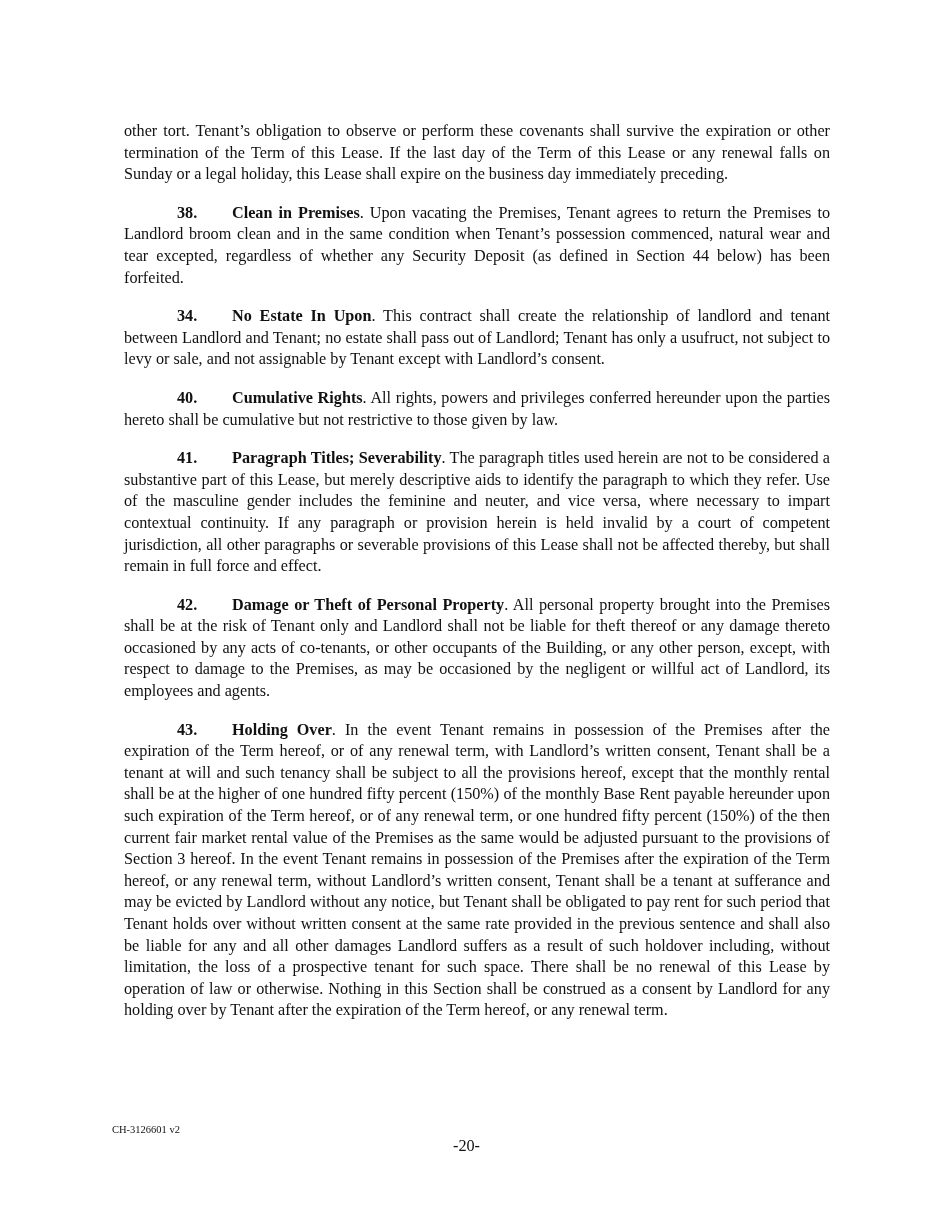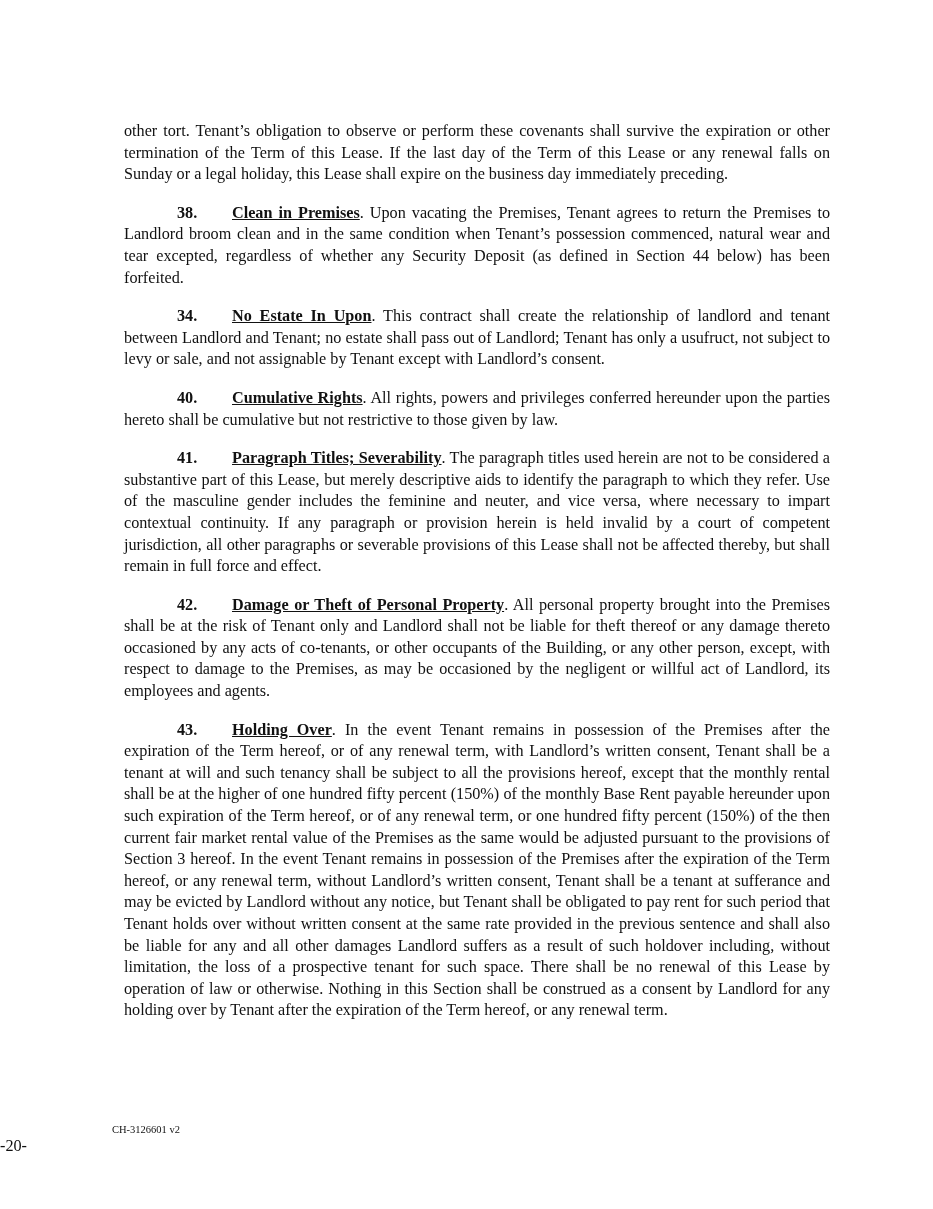--- a/index.html
+++ b/index.html
@@ -7,24 +7,24 @@
       width: 933px; height: 1209px; position: relative; overflow: hidden;
       font-family: "Liberation Serif", serif; color: #111111;
     }
     .page { position: absolute; left: 124px; top: 121px; width: 706px; }
     .para {
       font-size: 16.2px; line-height: 21.6px; text-align: justify;
       margin: 0 0 17px 0;
     }
     .para.indent { text-indent: 53px; }
     .num { font-weight: bold; display: inline-block; width: 55px; text-indent: 0; }
-    .title { font-weight: bold; text-decoration: underline; }
+    .title { font-weight: bold; }
     .page-number {
       position: absolute; top: 1137px; left: 0; width: 933px;
-      font-size: 16.2px;
+      text-align: center; font-size: 16.2px;
     }
     .doc-id {
       position: absolute; top: 1124px; left: 112px;
       font-size: 10.5px; font-family: "Liberation Serif", serif;
     }
   </style>
 </head>
 <body>
 
 <div class="page">

